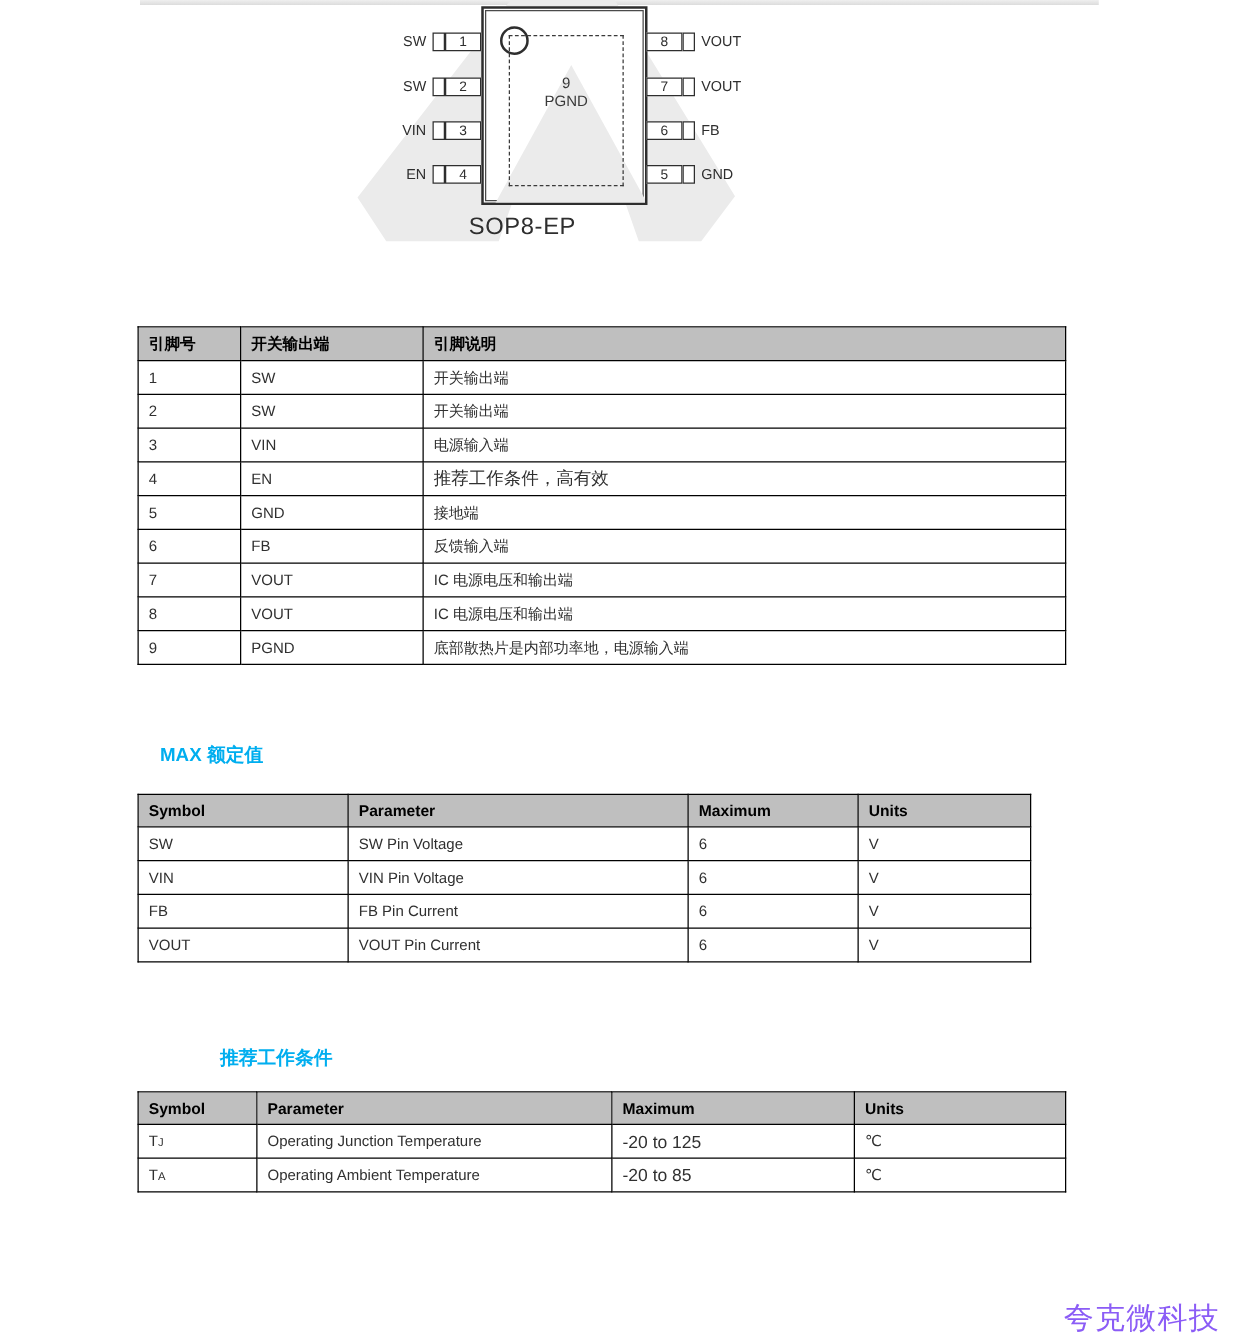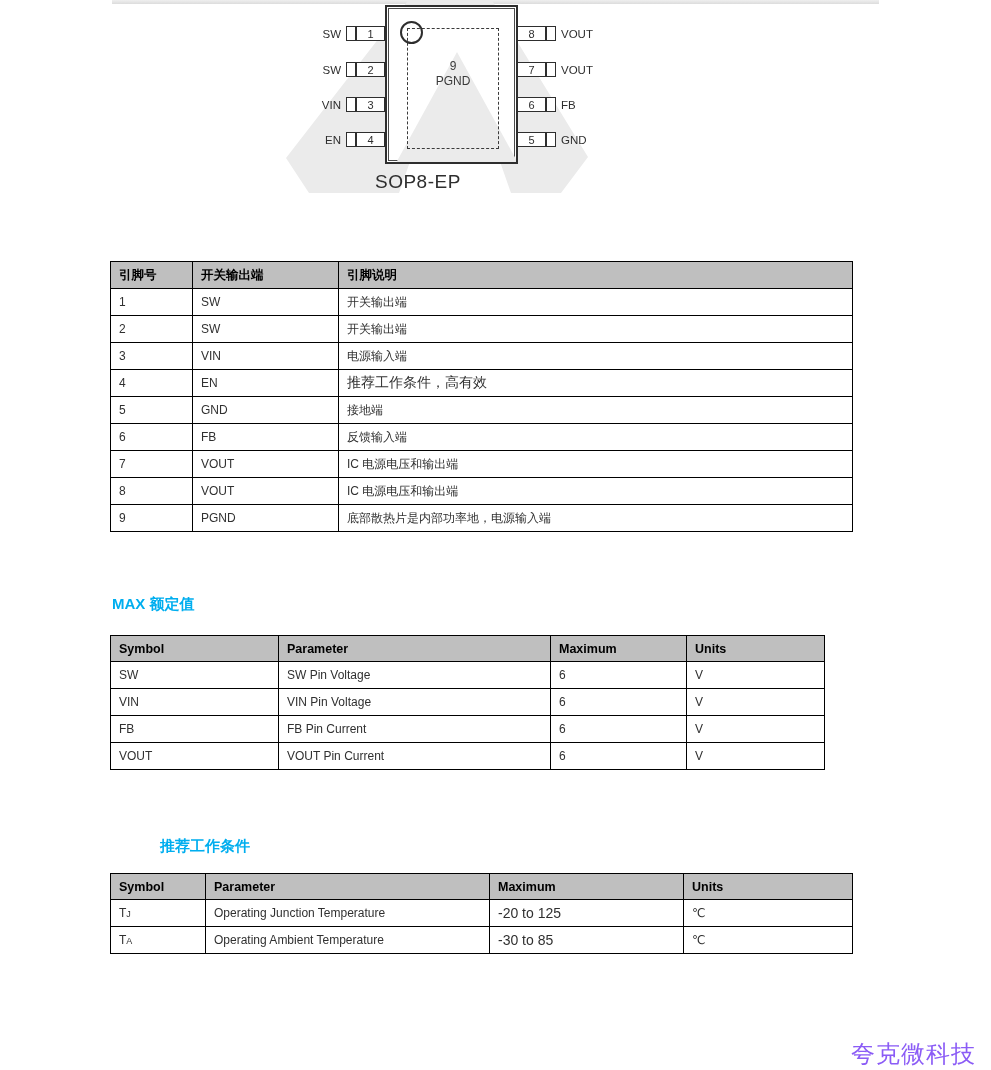--- a/index.html
+++ b/index.html
@@ -39,21 +39,21 @@
   
   table{border-collapse:collapse;table-layout:fixed;position:absolute;z-index:2;
     background:#fff;}
   td,th{border:1px solid #000;font-weight:400;font-size:12px;color:#303030;
     padding:0 0 0 8px;text-align:left;vertical-align:middle;overflow:hidden;
     white-space:nowrap;}
   th{background:#bfbfbf;color:#000;font-weight:700;font-size:12.5px;}
   .pin-table{left:110px;top:261px;width:742px;padding-left:44px;}
   .pin-table tr{height:27px;}
   .desc-large{font-size:14px;}
-  .section-title{position:absolute;left:112px;z-index:2;font-size:15px;font-weight:700;
+  .section-title{position:absolute;left:128px;z-index:2;font-size:15px;font-weight:700;
     color:#00aeef;}
   .title-max{top:595px;}
   .title-rec{top:837px;margin-left:48px;}
   .max-table{left:110px;top:635px;width:714px;}
   .max-table tr{height:27px;}
   .max-table tr.hdr{height:26px;}
   .rec-table{left:110px;top:873px;width:742px;}
   .rec-table tr{height:27px;}
   .rec-table tr.hdr{height:26px;}
   .rec-table tr.tall{height:52px;}
@@ -246,21 +246,21 @@
     </tr>
     <tr>
       <td><span>T</span><sub>J</sub></td>
       <td>Operating Junction Temperature</td>
       <td class="desc-large">-20 to 125</td>
       <td>℃</td>
     </tr>
     <tr>
       <td><span>T</span><sub>A</sub></td>
       <td>Operating Ambient Temperature</td>
-      <td class="desc-large">-30 to 85</td>
+      <td class="desc-large">-20 to 85</td>
       <td>℃</td>
     </tr>
   </tbody>
     </table>
 
   <div class="wm-text">夸克微科技</div>
 
 </div>
 
 </body></html>

